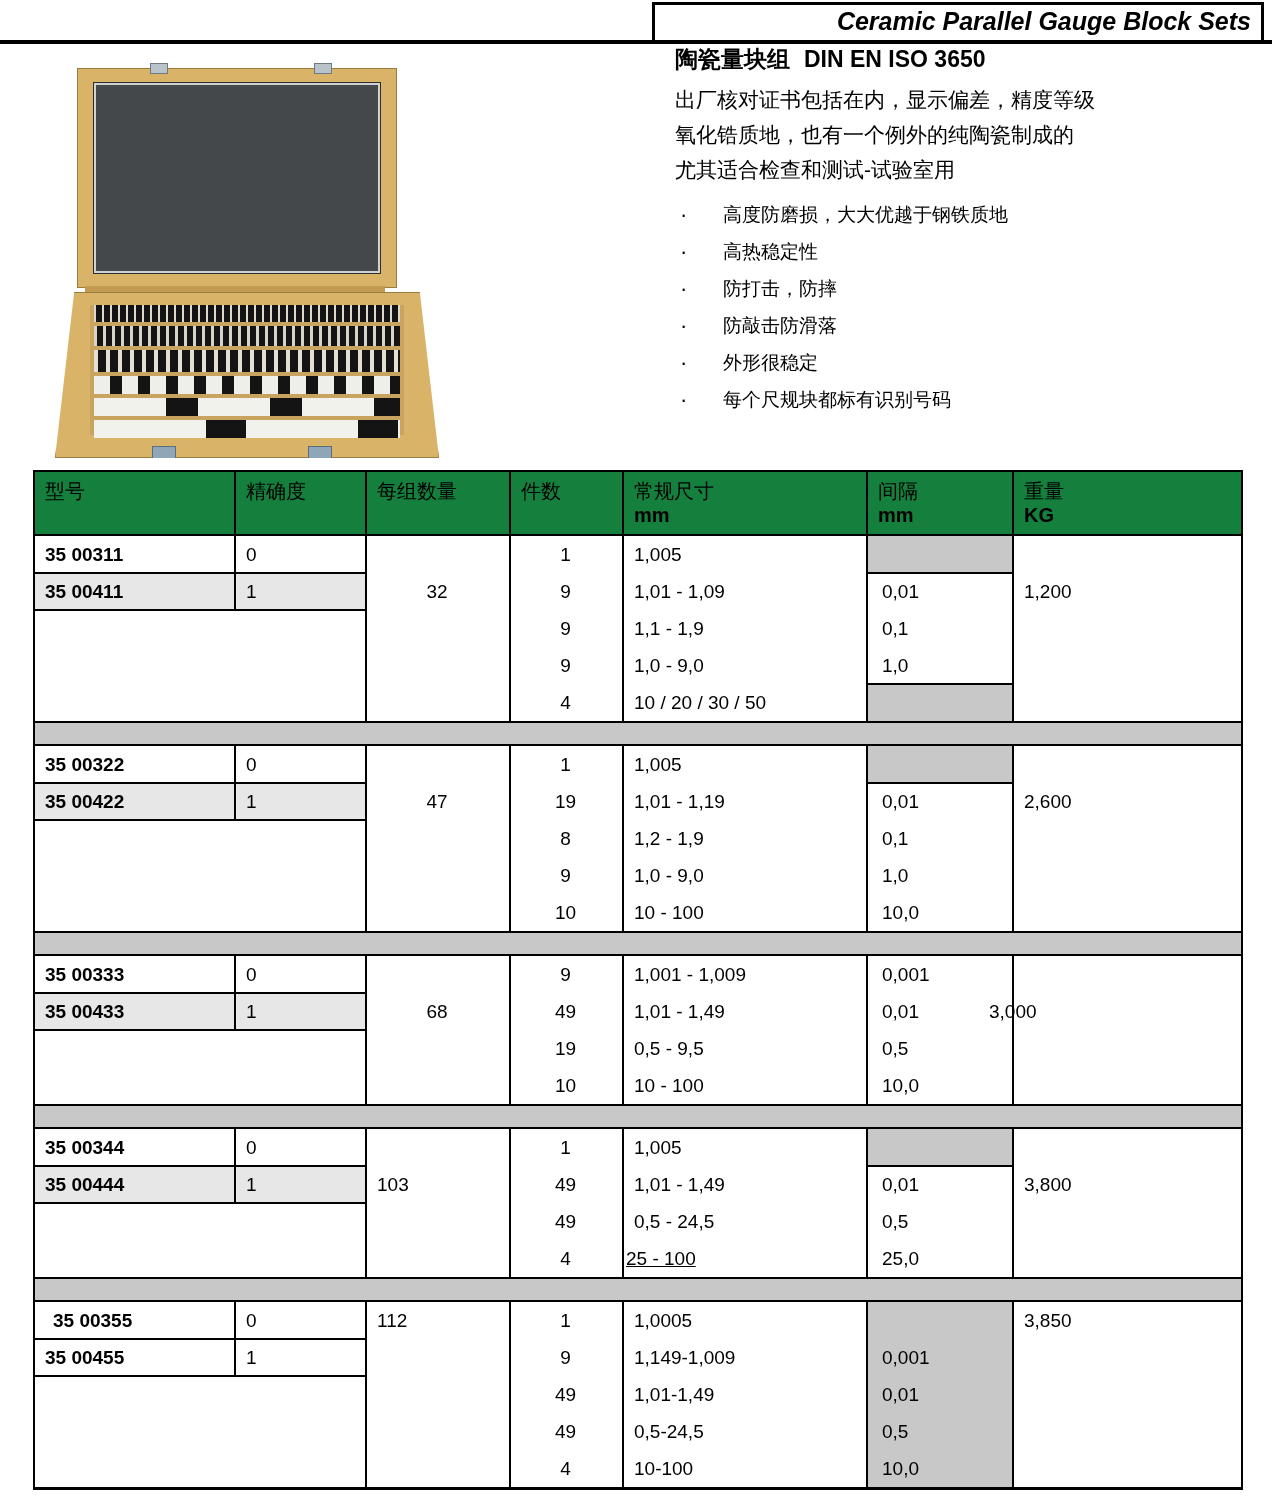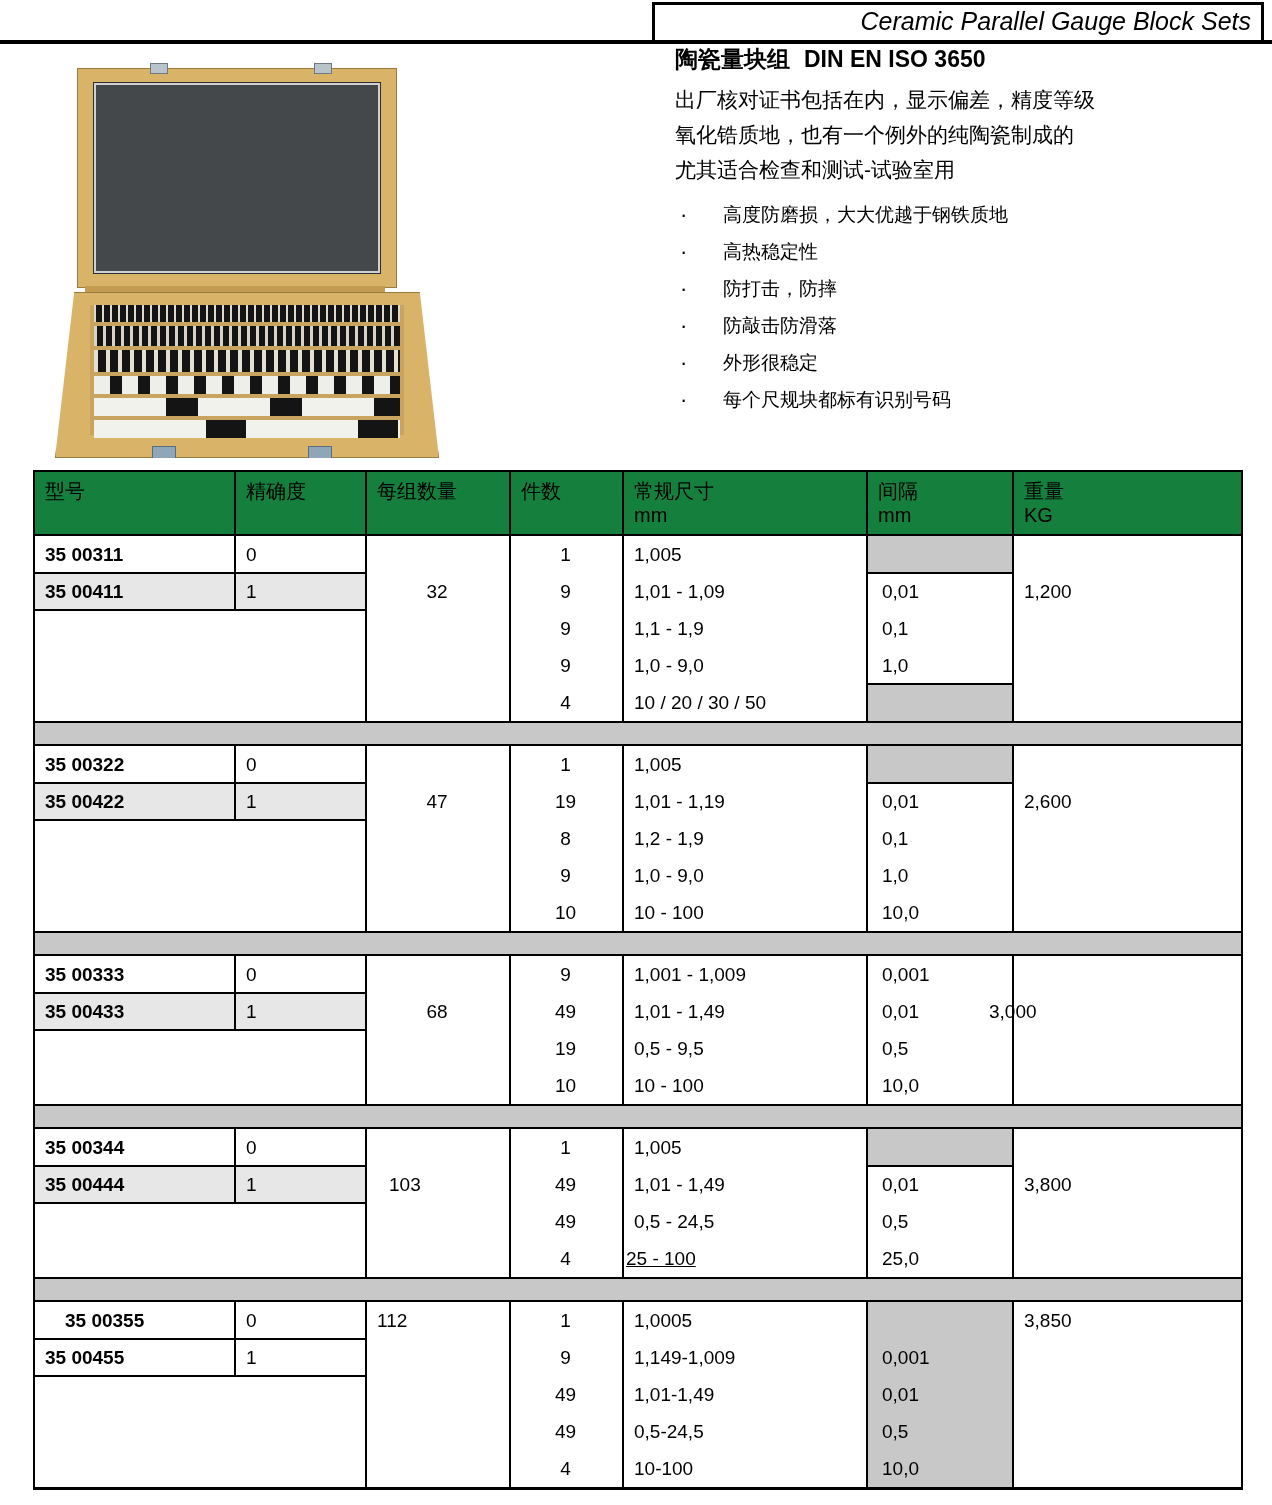--- a/index.html
+++ b/index.html
@@ -4,21 +4,21 @@
 <style>
   html,body{margin:0;padding:0;background:#fff;}
   .sheet{position:relative;width:1272px;height:1505px;background:#ffffff;
          font-family:"Liberation Sans",sans-serif;color:#000;overflow:hidden;}
   .abs{position:absolute;}
   
   .top-rule{position:absolute;left:0;top:40px;width:1272px;height:4px;background:#000;}
   .title-box{position:absolute;left:652px;top:2px;width:612px;height:38px;
              border:3px solid #000;border-bottom:none;box-sizing:border-box;
              text-align:right;padding-right:10px;}
-  .title-box .t{font-size:25px;font-weight:400;font-style:italic;line-height:33px;}
+  .title-box .t{font-size:25px;font-weight:700;font-style:italic;line-height:33px;}
   
   .intro-heading{position:absolute;left:675px;top:44px;font-size:23px;font-weight:700;white-space:nowrap;}
   .intro-heading .std{margin-left:14px;}
   .desc{position:absolute;left:675px;top:82px;font-size:21px;line-height:35px;white-space:nowrap;}
   .bullets{position:absolute;left:680px;top:196px;}
   .bullet{height:37px;display:flex;align-items:center;font-size:19px;white-space:nowrap;}
   .bullet .dot{width:43px;font-size:22px;}
   
   .photo{position:absolute;left:55px;top:58px;width:385px;height:398px;}
   .lid{position:absolute;left:22px;top:10px;width:318px;height:218px;background:#d9b468;border:1px solid #9a7b40;}
@@ -33,21 +33,21 @@
   .s2{top:21px;height:20px;background:repeating-linear-gradient(90deg,#d8d3c6 0 3px,#141414 3px 9px);}
   .s3{top:45px;height:22px;background:repeating-linear-gradient(90deg,#e4e0d4 0 4px,#141414 4px 12px);}
   .s4{top:71px;height:18px;background:repeating-linear-gradient(90deg,#efefe9 0 16px,#141414 16px 28px);}
   .s5{top:93px;height:18px;background:repeating-linear-gradient(90deg,#f2f2ec 0 72px,#141414 72px 104px);}
   .s6{top:115px;height:18px;background:repeating-linear-gradient(90deg,#f2f2ec 0 112px,#141414 112px 152px);}
   .latch-bottom{position:absolute;bottom:-5px;width:22px;height:14px;background:#8fa6b8;border:1px solid #5a6d7c;}
   
   .gtable{position:absolute;left:33px;top:470px;width:1206px;border:2px solid #000;border-bottom-width:3px;background:#15803d;}
   .thead{position:relative;height:62px;border-bottom:2px solid #000;}
   .hcell{position:absolute;top:6px;font-size:20px;white-space:nowrap;}
-  .hunit{position:absolute;top:32px;font-size:20px;font-weight:400;white-space:nowrap;}
+  .hunit{position:absolute;top:32px;font-size:20px;font-weight:700;white-space:nowrap;}
   .vline{position:absolute;background:#000;}
   .hline{position:absolute;background:#000;}
   .tgroup{position:relative;border-bottom:2px solid #000;background:#fff;}
   .tgroup:last-child{border-bottom:none;}
   .band{height:21px;border-bottom:2px solid #000;}
   .cell{position:absolute;font-size:19px;line-height:37px;white-space:nowrap;box-sizing:border-box;}
   .bold{font-weight:700;}
   .center{text-align:center;}
 </style>
 </head>
@@ -244,38 +244,38 @@
           <div class="abs" style="left: 831px; top: 0px; width: 146px; height: 37px; background: rgb(200, 200, 200);"></div>
           <div class="vline" style="left: 330px; top: 0px; width: 2px; height: 148px;"></div>
           <div class="vline" style="left: 474px; top: 0px; width: 2px; height: 148px;"></div>
           <div class="vline" style="left: 587px; top: 0px; width: 2px; height: 148px;"></div>
           <div class="vline" style="left: 831px; top: 0px; width: 2px; height: 148px;"></div>
           <div class="vline" style="left: 977px; top: 0px; width: 2px; height: 148px;"></div>
           <div class="vline" style="left: 199px; top: 0px; width: 2px; height: 74px;"></div>
           <div class="hline" style="left: 0px; top: 36px; width: 330px; height: 2px;"></div>
           <div class="hline" style="left: 0px; top: 73px; width: 332px; height: 2px;"></div>
           <div class="hline" style="left: 831px; top: 36px; width: 148px; height: 2px;"></div>
-          <div class="cell" style="left: 330px; top: 37px; width: 144px; height: 37px; padding-left: 24px;">103</div>
+          <div class="cell" style="left: 330px; top: 37px; width: 144px; height: 37px; padding-left: 12px;">103</div>
           <div class="cell center" style="left: 474px; top: 0px; width: 113px; height: 37px;">1</div>
           <div class="cell" style="left: 587px; top: 0px; width: 244px; height: 37px; padding-left: 12px;">1,005</div>
           <div class="cell center" style="left: 474px; top: 37px; width: 113px; height: 37px;">49</div>
           <div class="cell" style="left: 587px; top: 37px; width: 244px; height: 37px; padding-left: 12px;">1,01 - 1,49</div>
           <div class="cell" style="left: 831px; top: 37px; width: 146px; height: 37px; padding-left: 16px;">0,01</div>
           <div class="cell center" style="left: 474px; top: 74px; width: 113px; height: 37px;">49</div>
           <div class="cell" style="left: 587px; top: 74px; width: 244px; height: 37px; padding-left: 12px;">0,5 - 24,5</div>
           <div class="cell" style="left: 831px; top: 74px; width: 146px; height: 37px; padding-left: 16px;">0,5</div>
           <div class="cell center" style="left: 474px; top: 111px; width: 113px; height: 37px;">4</div>
           <div class="cell" style="left: 587px; top: 111px; width: 256px; height: 37px; padding-left: 4px; text-decoration: underline;">25 - 100</div>
           <div class="cell" style="left: 831px; top: 111px; width: 146px; height: 37px; padding-left: 16px;">25,0</div>
           <div class="cell" style="left: 977px; top: 37px; width: 229px; height: 37px; padding-left: 12px;">3,800</div>
         </div>
         <div class="band" style="background: rgb(200, 200, 200);"></div>
         <div class="tgroup" style="height: 185px;">
           <div class="abs" style="left: 831px; top: 0px; width: 146px; height: 185px; background: rgb(200, 200, 200);"></div>
-          <div class="cell bold" style="left: 16px; top: 0px; width: 214px; height: 37px; padding-left: 14px;">35 00355</div>
+          <div class="cell bold" style="left: 4px; top: 0px; width: 214px; height: 37px; padding-left: 14px;">35 00355</div>
           <div class="cell" style="left: 199px; top: 0px; width: 131px; height: 37px; padding-left: 12px;">0</div>
           <div class="cell bold" style="left: 0px; top: 37px; width: 199px; height: 37px; padding-left: 10px;">35 00455</div>
           <div class="cell" style="left: 199px; top: 37px; width: 131px; height: 37px; padding-left: 12px;">1</div>
           <div class="vline" style="left: 330px; top: 0px; width: 2px; height: 185px;"></div>
           <div class="vline" style="left: 474px; top: 0px; width: 2px; height: 185px;"></div>
           <div class="vline" style="left: 587px; top: 0px; width: 2px; height: 185px;"></div>
           <div class="vline" style="left: 831px; top: 0px; width: 2px; height: 185px;"></div>
           <div class="vline" style="left: 977px; top: 0px; width: 2px; height: 185px;"></div>
           <div class="vline" style="left: 199px; top: 0px; width: 2px; height: 74px;"></div>
           <div class="hline" style="left: 0px; top: 36px; width: 330px; height: 2px;"></div>

